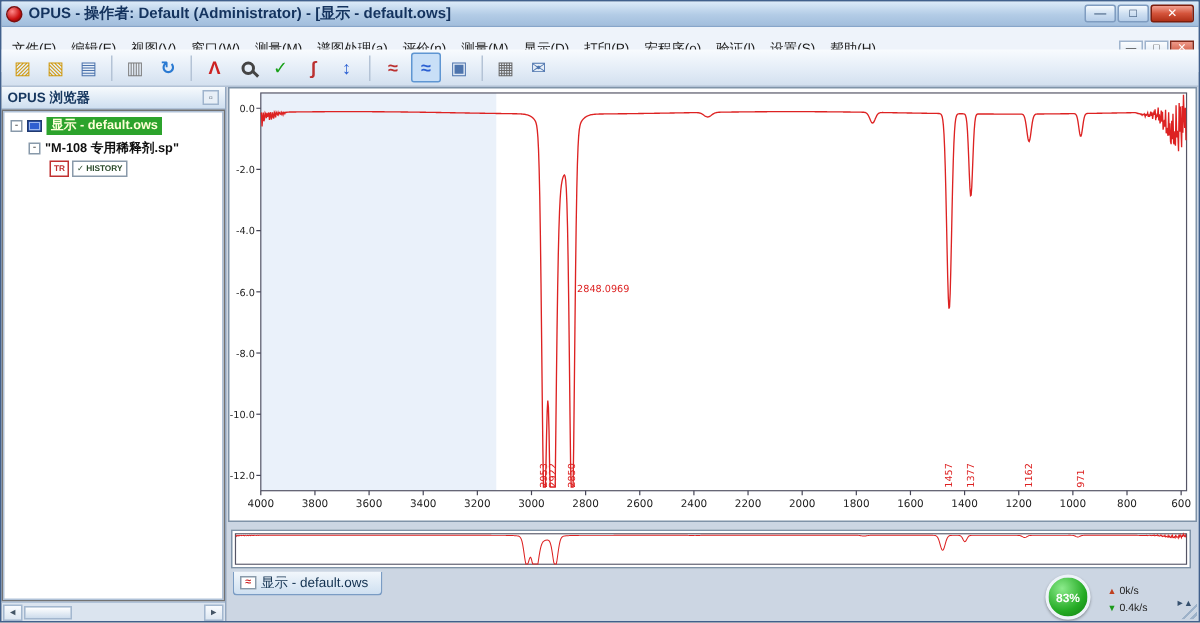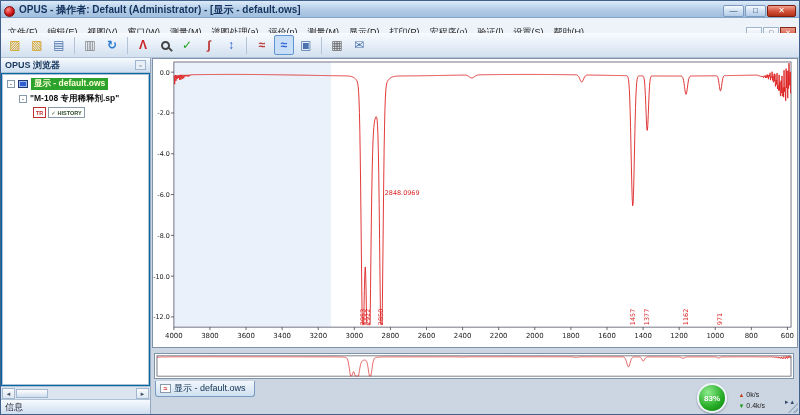--- a/index.html
+++ b/index.html
@@ -3,21 +3,21 @@
 <meta charset="utf-8">
 <style>
   * { margin:0; padding:0; box-sizing:border-box; }
   body { font-family:"Liberation Sans","DejaVu Sans",sans-serif; background:#666; }
   #window { position:relative; width:800px; height:415px; background:#d7e0ec;
             border:1px solid #41608c; overflow:hidden; }
 
   
   .titlebar { position:absolute; top:0; left:0; right:0; height:17px;
     background:linear-gradient(#dcebf9,#b3cce6 55%,#a2bedd);
-    border-bottom:1px solid #86a5ca; display:flex; align-items:flex-end; padding:0 3px; }
+    border-bottom:1px solid #86a5ca; display:flex; align-items:center; padding:0 3px; }
   .title-icon { width:11px; height:11px; border-radius:50%; flex:0 0 auto;
     background:radial-gradient(circle at 35% 30%, #ff8a8a, #cc1111 60%, #6e0303);
     border:1px solid #7c0f0f; margin-right:4px; }
   .title-text { font-size:10px; font-weight:bold; color:#14335e; white-space:nowrap; }
   .win-controls { margin-left:auto; display:flex; gap:1px; }
   .win-btn { min-width:21px; height:12px; font-size:8px; line-height:10px; text-align:center;
     color:#1c3a60; background:linear-gradient(#f6fafe,#cfe0f2 50%,#b6cde8);
     border:1px solid #7f9cc0; border-radius:2px; padding:0 2px; }
   .win-btn.close { background:linear-gradient(#f2a091,#d4543b 50%,#b03018);
     color:#fff; border-color:#7c1d0c; min-width:29px; }
@@ -38,21 +38,21 @@
   .tbtn { width:20px; height:20px; display:flex; align-items:center; justify-content:center;
     border:1px solid transparent; border-radius:2px; font-size:12px; font-weight:bold; }
   .tbtn.selected { background:#c8dff7; border-color:#5f96d2; }
   .tsep { width:1px; height:17px; background:#b4c3d6; margin:0 3px; }
   .mag { position:relative; width:9px; height:9px; border:2px solid #444; border-radius:50%; }
   .mag::after { content:""; position:absolute; width:6px; height:2px; background:#444;
     transform:rotate(45deg); right:-5px; bottom:-2px; }
 
   
   .sidebar { position:absolute; left:0; top:57px; width:150px; bottom:0;
-    background:#0369a1; border-right:1px solid #93a8c2; display:flex; flex-direction:column; }
+    background:#737373; border-right:1px solid #93a8c2; display:flex; flex-direction:column; }
   .sidebar-header { height:15px; flex:0 0 auto; background:linear-gradient(#f6fafd,#cfdff0);
     border-bottom:1px solid #b0c2d8; display:flex; align-items:center; padding:0 4px;
     font-size:9px; font-weight:bold; color:#17375f; }
   .pin-btn { margin-left:auto; width:11px; height:10px; font-size:7px; line-height:9px;
     text-align:center; color:#456; background:#e8eff7; border:1px solid #9fb4cd; }
   .tree { flex:1 1 auto; background:#fff; border:1px solid #b0c2d8; margin:1px; overflow:hidden;
     font-size:9px; }
   .tree-row { display:flex; align-items:center; gap:3px; margin:3px 2px 0 4px; white-space:nowrap; }
   .expander { width:8px; height:8px; flex:0 0 auto; border:1px solid #8899aa; background:#fff;
     font-size:7px; line-height:6px; text-align:center; color:#333; }
@@ -211,23 +211,20 @@
       </div>
       <div class="chips">
         <span class="chip">TR</span>
         <span class="chip gray">✓ HISTORY</span>
       </div>
     </div>
     <div class="sb-scroll">
       <span class="sb-arrow">◄</span>
       <span class="sb-thumb"></span>
       <span class="sb-arrow" style="margin-left:auto">►</span>
-    </div>
-    <div class="info-bar">
-      <span>信息</span>
     </div>
   </div>
 
   <div class="main">
     <div class="chart-wrap">
       <svg id="main-chart" viewBox="0 0 648 290" preserveAspectRatio="none">
           <rect x="21" y="3" width="157.97368421052633" height="267" fill="#eaf1fa"></rect>
           <rect x="21" y="3" width="621" height="267" fill="none" stroke="#556" stroke-width="0.8"></rect>
           <line x1="21" y1="270" x2="21" y2="273" stroke="#445" stroke-width="0.8"></line>
           <text x="21" y="281" font-size="7" text-anchor="middle" fill="#222" font-family="DejaVu Sans, sans-serif">4000</text>

